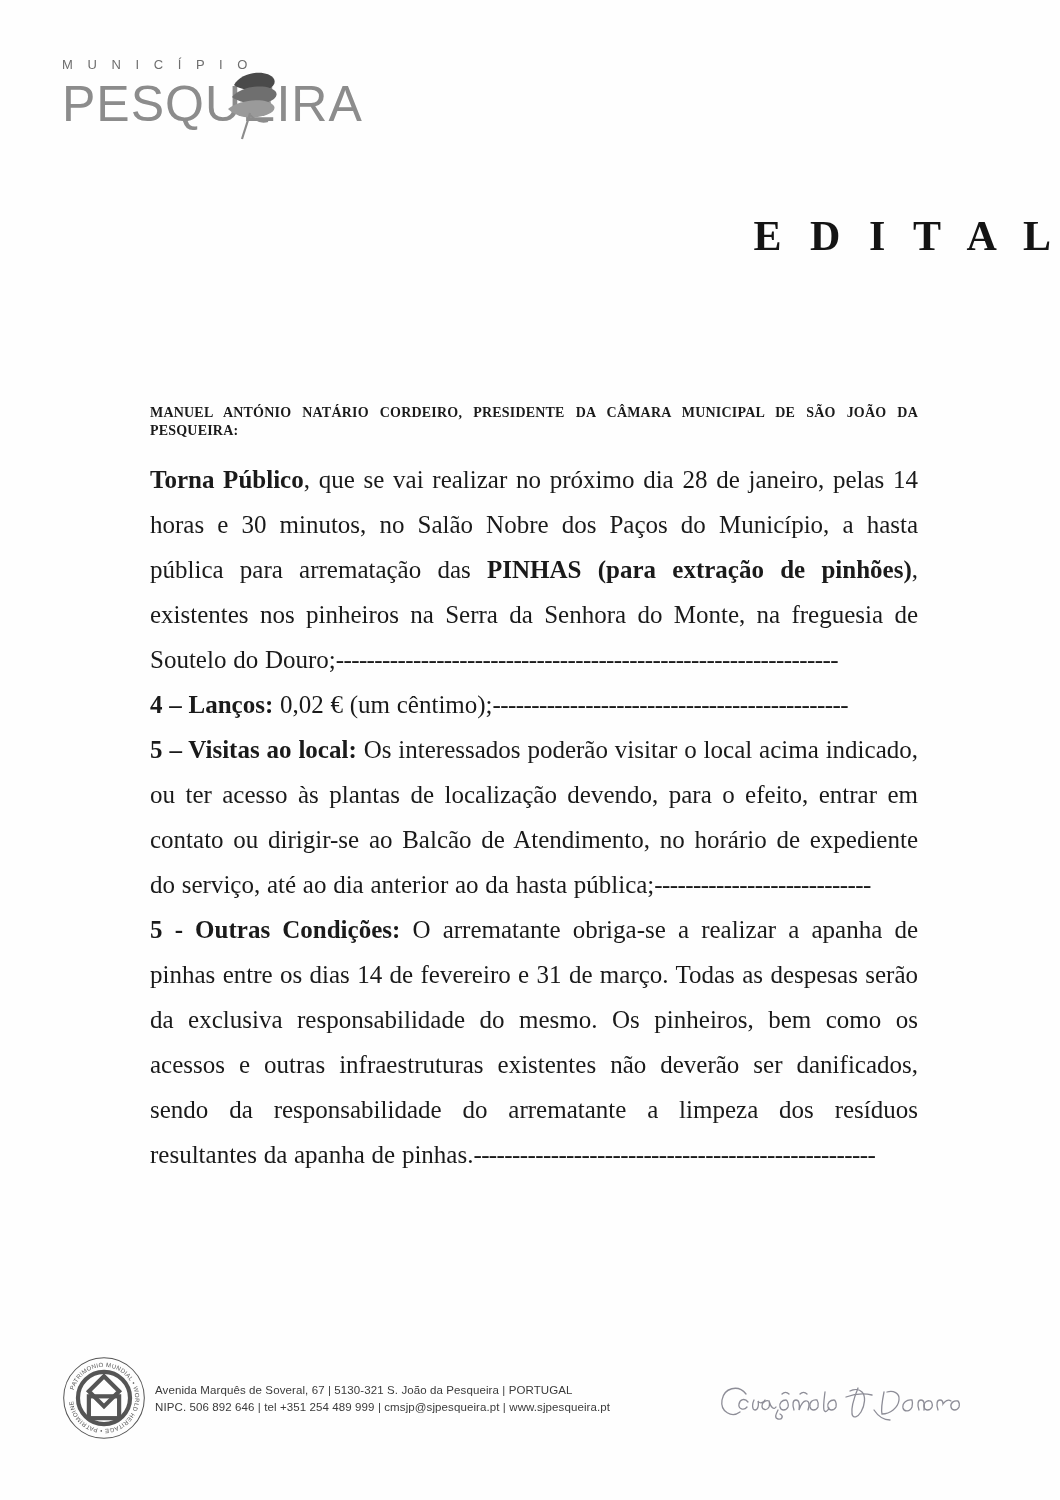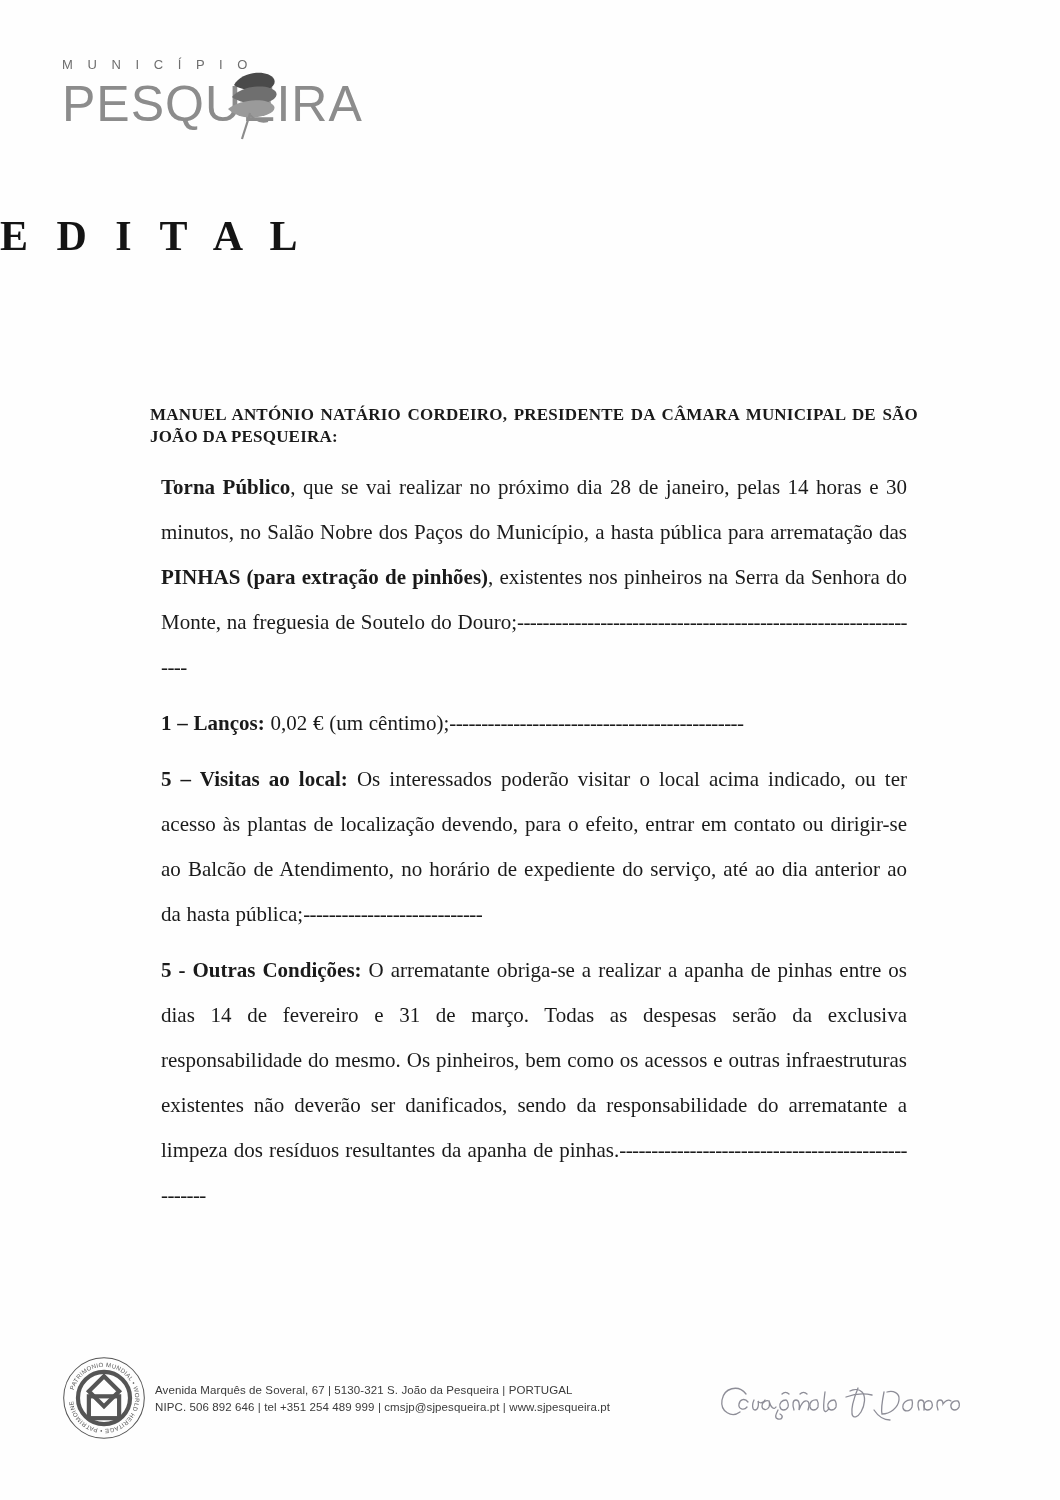--- a/index.html
+++ b/index.html
@@ -58,21 +58,21 @@
     width: 90px;
     height: 80px;
   }
 
   
   .doc-title {
     position: absolute;
     left: 0;
     top: 212px;
     width: 1060px;
-    text-align: left;
+    text-align: right;
     font-size: 42px;
     font-weight: bold;
     letter-spacing: 9px;
     color: #141414;
   }
   .doc-number {
     position: absolute;
     left: 0;
     top: 305px;
     width: 1060px;
@@ -88,35 +88,35 @@
 
   
   .body-block {
     position: absolute;
     left: 150px;
     top: 404px;
     width: 768px;
   }
 
   .addressee {
-    font-size: 17px;
+    font-size: 14px;
     font-weight: bold;
     line-height: 1.32;
     text-align: justify;
     text-align-last: left;
     letter-spacing: 0.2px;
     margin-bottom: 16px;
   }
 
   .para {
-    font-size: 21px;
+    font-size: 25px;
     line-height: 45px;
     text-align: justify;
     text-align-last: left;
-    margin: 11px;
+    margin: 0;
     word-spacing: 0.5px;
   }
   .para b { font-weight: bold; }
 
   .fill {
     letter-spacing: -0.6px;
   }
 
   
   .footer {
@@ -176,21 +176,21 @@
   <div class="body-block">
 
     <div class="addressee">MANUEL ANTÓNIO NATÁRIO CORDEIRO, PRESIDENTE DA CÂMARA MUNICIPAL DE SÃO JOÃO DA PESQUEIRA:</div>
 
     <p class="para">
       <b>Torna Público</b><span>, que se vai realizar no próximo dia 28 de janeiro, pelas 14 horas e 30 minutos, no Salão Nobre dos Paços do Município, a hasta pública para arrematação das </span><b>PINHAS (para extração de pinhões)</b><span>, existentes nos pinheiros na Serra da Senhora do Monte, na freguesia de Soutelo do Douro;</span><span class="fill">-----------------------------------------------------------------</span>
     </p>
 
 
     <p class="para">
-      <b>1 – Lanços:</b><span> 0,02 € (um cêntimo);</span><span class="fill">----------------------------------------------</span>
+      <b>4 – Lanços:</b><span> 0,02 € (um cêntimo);</span><span class="fill">----------------------------------------------</span>
     </p>
 
 
     <p class="para">
       <b>5 – Visitas ao local:</b><span> Os interessados poderão visitar o local acima indicado, ou ter acesso às plantas de localização devendo, para o efeito, entrar em contato ou dirigir-se ao Balcão de Atendimento, no horário de expediente do serviço, até ao dia anterior ao da hasta pública;</span><span class="fill">----------------------------</span>
     </p>
 
     <p class="para">
       <b>5 - Outras Condições:</b><span> O arrematante obriga-se a realizar a apanha de pinhas entre os dias 14 de fevereiro e 31 de março. Todas as despesas serão da exclusiva responsabilidade do mesmo. Os pinheiros, bem como os acessos e outras infraestruturas existentes não deverão ser danificados, sendo da responsabilidade do arrematante a limpeza dos resíduos resultantes da apanha de pinhas.</span><span class="fill">----------------------------------------------------</span>
     </p>

